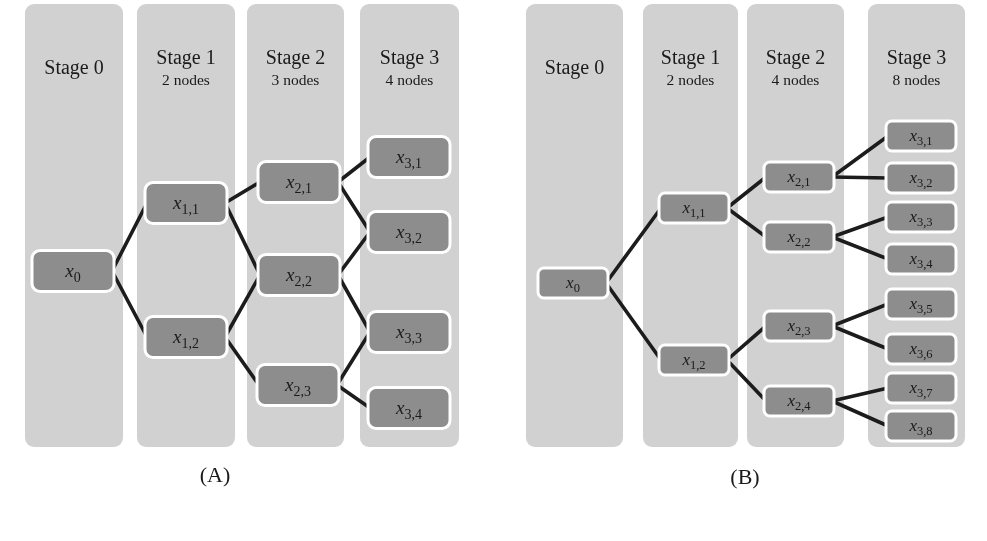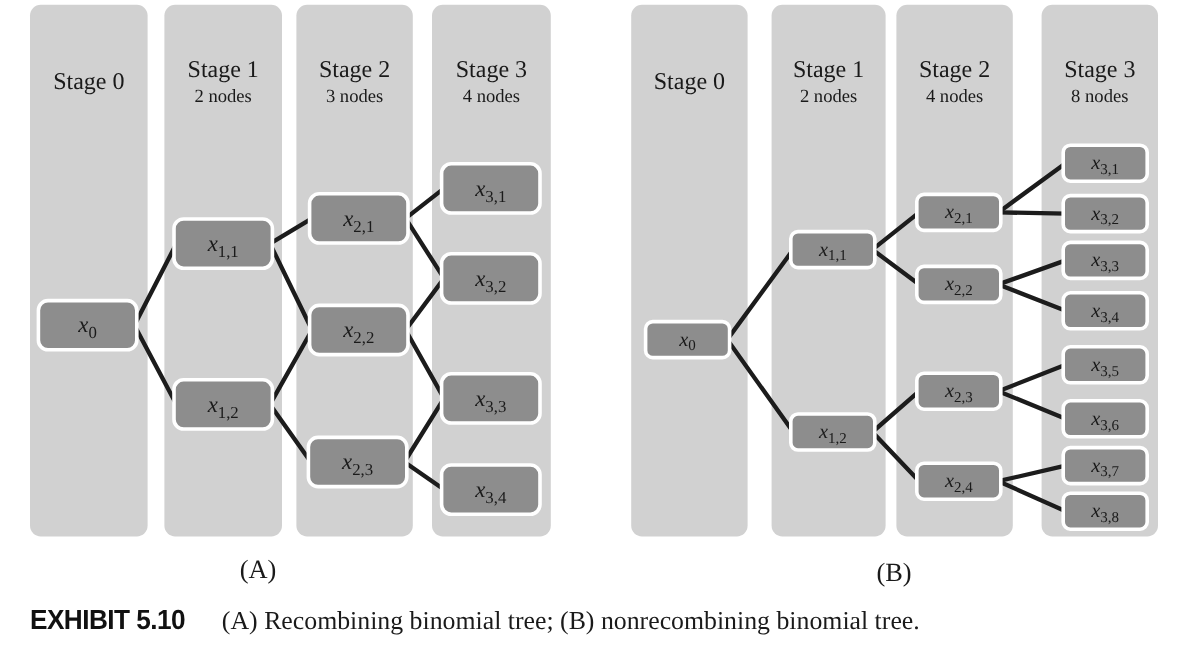--- a/index.html
+++ b/index.html
@@ -189,17 +189,13 @@
           <text x="921" y="393" text-anchor="middle" fill="#1a1a1a"><tspan font-style="italic" font-size="17">x</tspan><tspan dy="4" font-size="12.5">3,7</tspan></text>
         </g>
         <g>
           <rect x="886" y="411" width="70" height="30" rx="6" fill="#8d8d8d" stroke="#ffffff" stroke-width="3"></rect>
           <text x="921" y="431" text-anchor="middle" fill="#1a1a1a"><tspan font-style="italic" font-size="17">x</tspan><tspan dy="4" font-size="12.5">3,8</tspan></text>
         </g>
         <text x="745" y="484" text-anchor="middle" font-size="22" fill="#1a1a1a">(B)</text>
       </g>
     </svg>
 
-  <div class="caption">
-    <span class="exhibit-label">EXHIBIT 5.10</span>
-    <span class="caption-text">(A) Recombining binomial tree; (B) nonrecombining binomial tree.</span>
-  </div>
 </div>
 
 </body></html>

